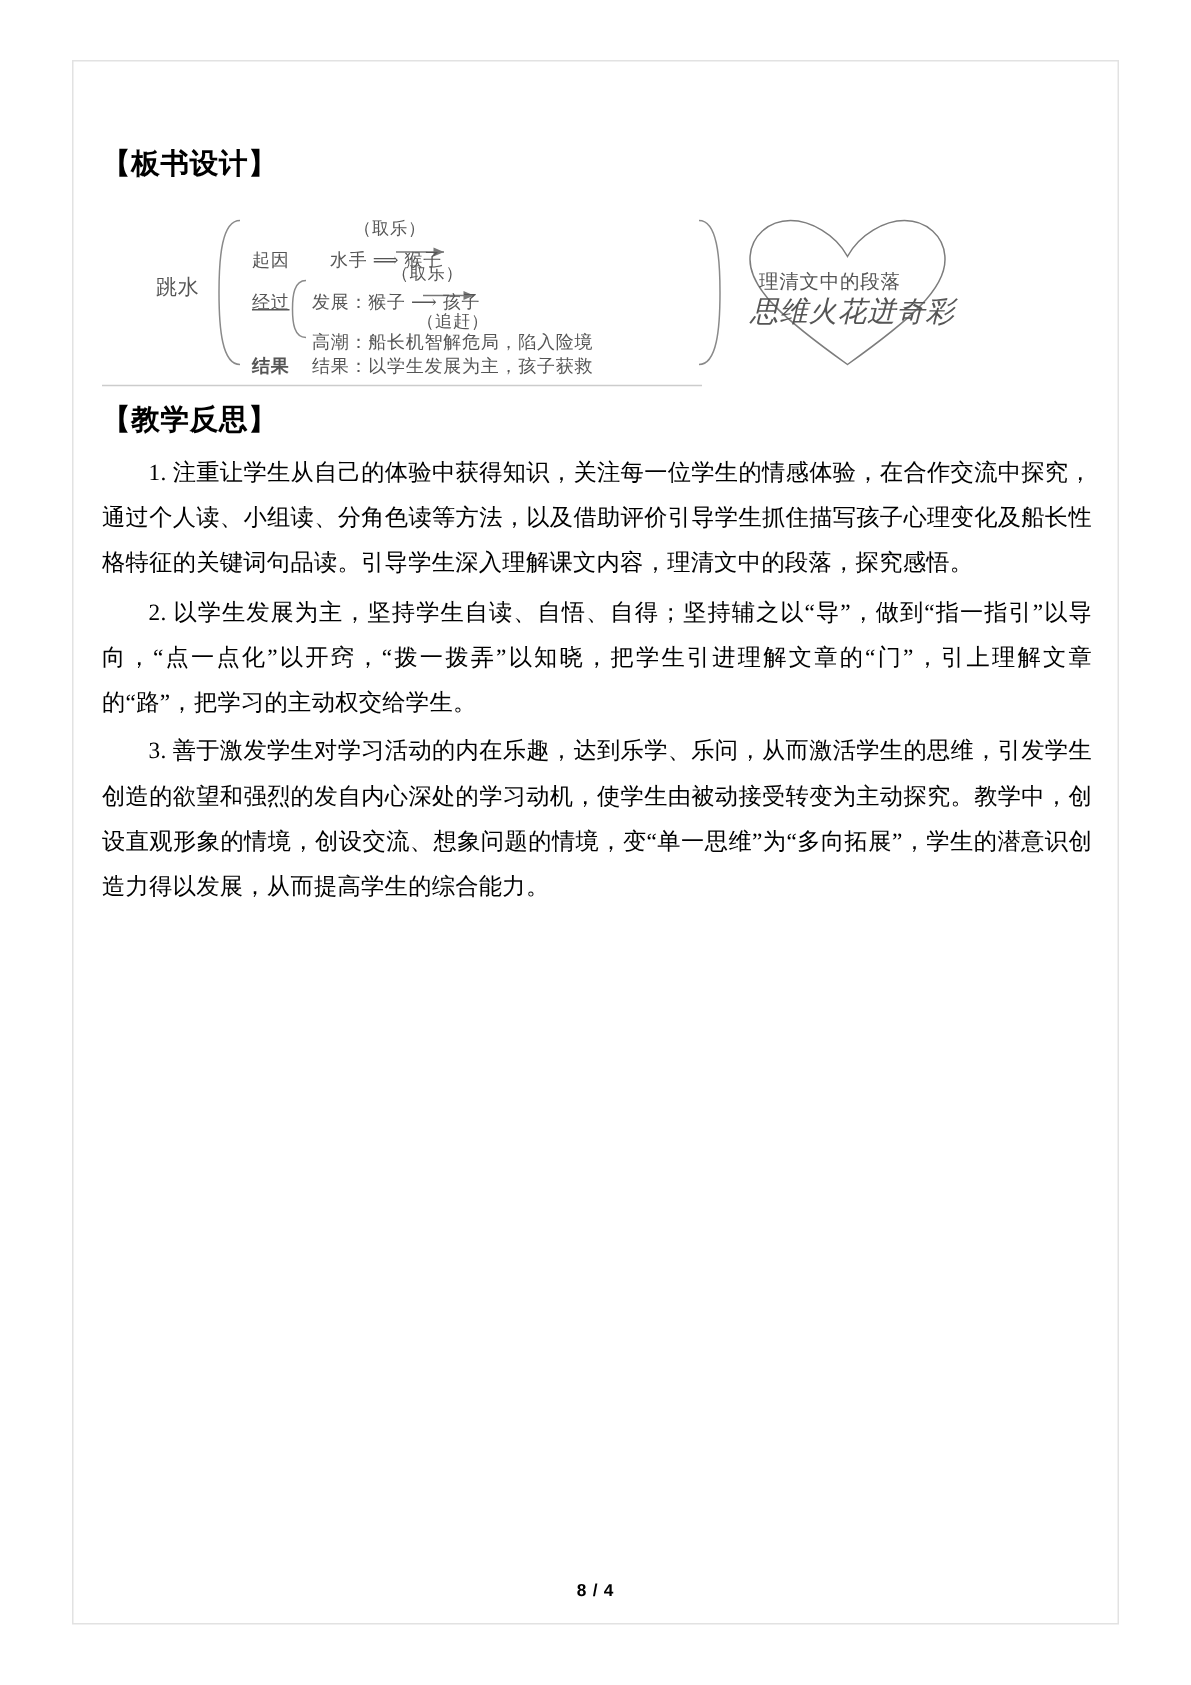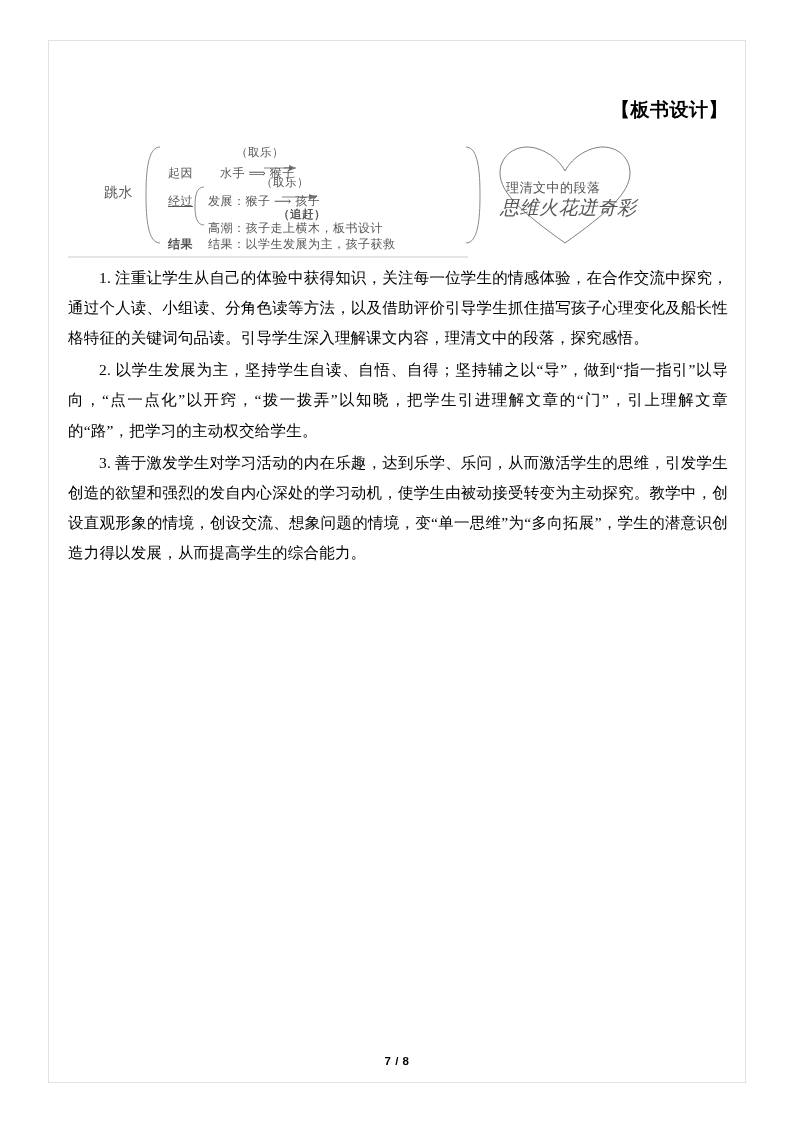--- a/index.html
+++ b/index.html
@@ -35,21 +35,20 @@
     top: 96px;
     width: 660px;
   }
   .section-heading {
     font-family: "Liberation Serif", "DejaVu Serif", serif;
     font-size: 19px;
     font-weight: bold;
     letter-spacing: 0.5px;
     margin: 0 0 6px 0;
     line-height: 1.5;
-    text-align: right;
   }
   .heading-2 {
     margin-top: 6px;
   }
   
   .diagram {
     position: relative;
     width: 660px;
     height: 130px;
     margin: 4px 0 2px 0;
@@ -78,21 +77,21 @@
     text-align: center;
   }
   .dg-qiyin   { left: 100px; top: 34px; }
   .dg-jingguo { left: 100px; top: 62px; text-decoration: underline; }
   .dg-jieguo  { left: 100px; top: 105px; font-weight: bold; }
 
   .dg-quled-1 { left: 168px; top: 14px; font-size: 11.5px; }
   .dg-row1    { left: 152px; top: 34px; }
   .dg-fazhan  { left: 140px; top: 62px; }
   .dg-quled-2 { left: 193px; top: 44px; font-size: 11.5px; }
-  .dg-zhuizhu { left: 210px; top: 76px; font-size: 11.5px; font-weight: bold; }
+  .dg-zhuizhu { left: 210px; top: 76px; font-size: 11.5px; }
   .dg-gaochao { left: 140px; top: 89px; }
   .dg-result  { left: 140px; top: 105px; }
 
   .dg-heart-1 { left: 438px; top: 48px; font-size: 13px; }
   .dg-heart-2 { left: 432px; top: 64px; font-size: 19px; font-style: italic; }
 
   
   .para {
     font-family: "Liberation Serif", "DejaVu Serif", serif;
     font-size: 15.5px;
@@ -155,29 +154,30 @@
       <div class="dg-label dg-qiyin">起因</div>
       <div class="dg-label dg-jingguo">经过</div>
       <div class="dg-label dg-jieguo">结果</div>
 
       <div class="dg-label dg-quled-1">（取乐）</div>
       <div class="dg-label dg-row1">水手 ⟹ 猴子</div>
 
       <div class="dg-label dg-quled-2">（取乐）</div>
       <div class="dg-label dg-fazhan">发展：猴子 ⟶ 孩子</div>
       <div class="dg-label dg-zhuizhu">（追赶）</div>
-      <div class="dg-label dg-gaochao">高潮：孩子走上横木，板书设计</div>
+      <div class="dg-label dg-gaochao">高潮：船长机智解危局，陷入险境</div>
       <div class="dg-label dg-result">结果：以学生发展为主，孩子获救</div>
 
       <div class="dg-label dg-heart-1">理清文中的段落</div>
       <div class="dg-label dg-heart-2">思维火花迸奇彩</div>
     </div>
 
+    <h2 class="section-heading heading-2">【教学反思】</h2>
 
     <p class="para">1. 注重让学生从自己的体验中获得知识，关注每一位学生的情感体验，在合作交流中探究，通过个人读、小组读、分角色读等方法，以及借助评价引导学生抓住描写孩子心理变化及船长性格特征的关键词句品读。引导学生深入理解课文内容，理清文中的段落，探究感悟。</p>
     <p class="para">2. 以学生发展为主，坚持学生自读、自悟、自得；坚持辅之以“导”，做到“指一指引”以导向，“点一点化”以开窍，“拨一拨弄”以知晓，把学生引进理解文章的“门”，引上理解文章的“路”，把学习的主动权交给学生。</p>
     <p class="para">3. 善于激发学生对学习活动的内在乐趣，达到乐学、乐问，从而激活学生的思维，引发学生创造的欲望和强烈的发自内心深处的学习动机，使学生由被动接受转变为主动探究。教学中，创设直观形象的情境，创设交流、想象问题的情境，变“单一思维”为“多向拓展”，学生的潜意识创造力得以发展，从而提高学生的综合能力。</p>
   </div>
 
   <div class="footer">
-    <span>7 / 8</span>
+    <span>8 / 4</span>
   </div>
 </div>
 
 </body></html>

